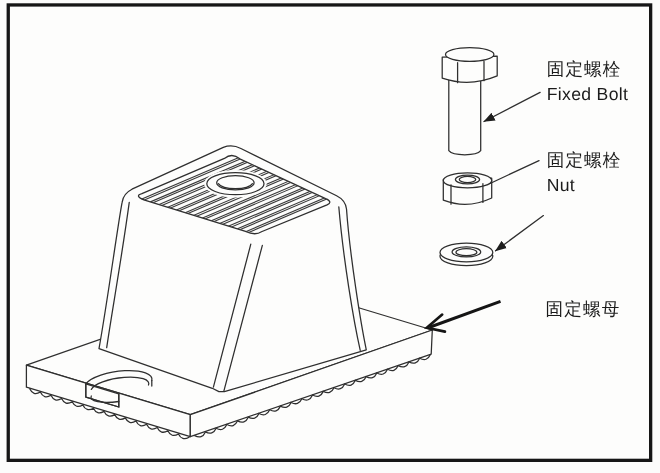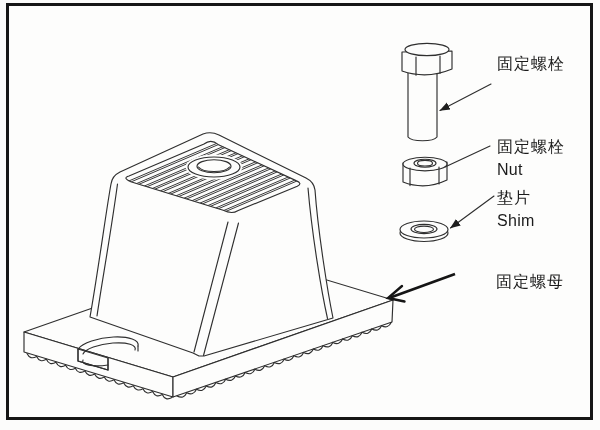--- a/index.html
+++ b/index.html
@@ -148,25 +148,22 @@
       <line class="ln" x1="494" y1="196" x2="450.5" y2="228" marker-end="url(#arrow)"></line>
       <g stroke="#151515" fill="none">
         <path d="M455,274 L390.5,297.5" stroke-width="2.7"></path>
         <path d="M402,286 L388,298 L404.5,301.5" stroke-width="2.4" stroke-linecap="round"></path>
       </g>
     </g>
   </svg>
 
   <div class="label" style="left:497px;top:52px">
     <div class="zh">固定螺栓</div>
+    <div class="en">Fixed Bolt</div>
   </div>
   <div class="label" style="left:497px;top:135px">
     <div class="zh">固定螺栓</div>
     <div class="en">Nut</div>
-  </div>
-  <div class="label" style="left:497px;top:186px">
-    <div class="zh">垫片</div>
-    <div class="en">Shim</div>
   </div>
   <div class="label" style="left:496px;top:270px">
     <div class="zh">固定螺母</div>
   </div>
 </div>
 
 </body></html>

